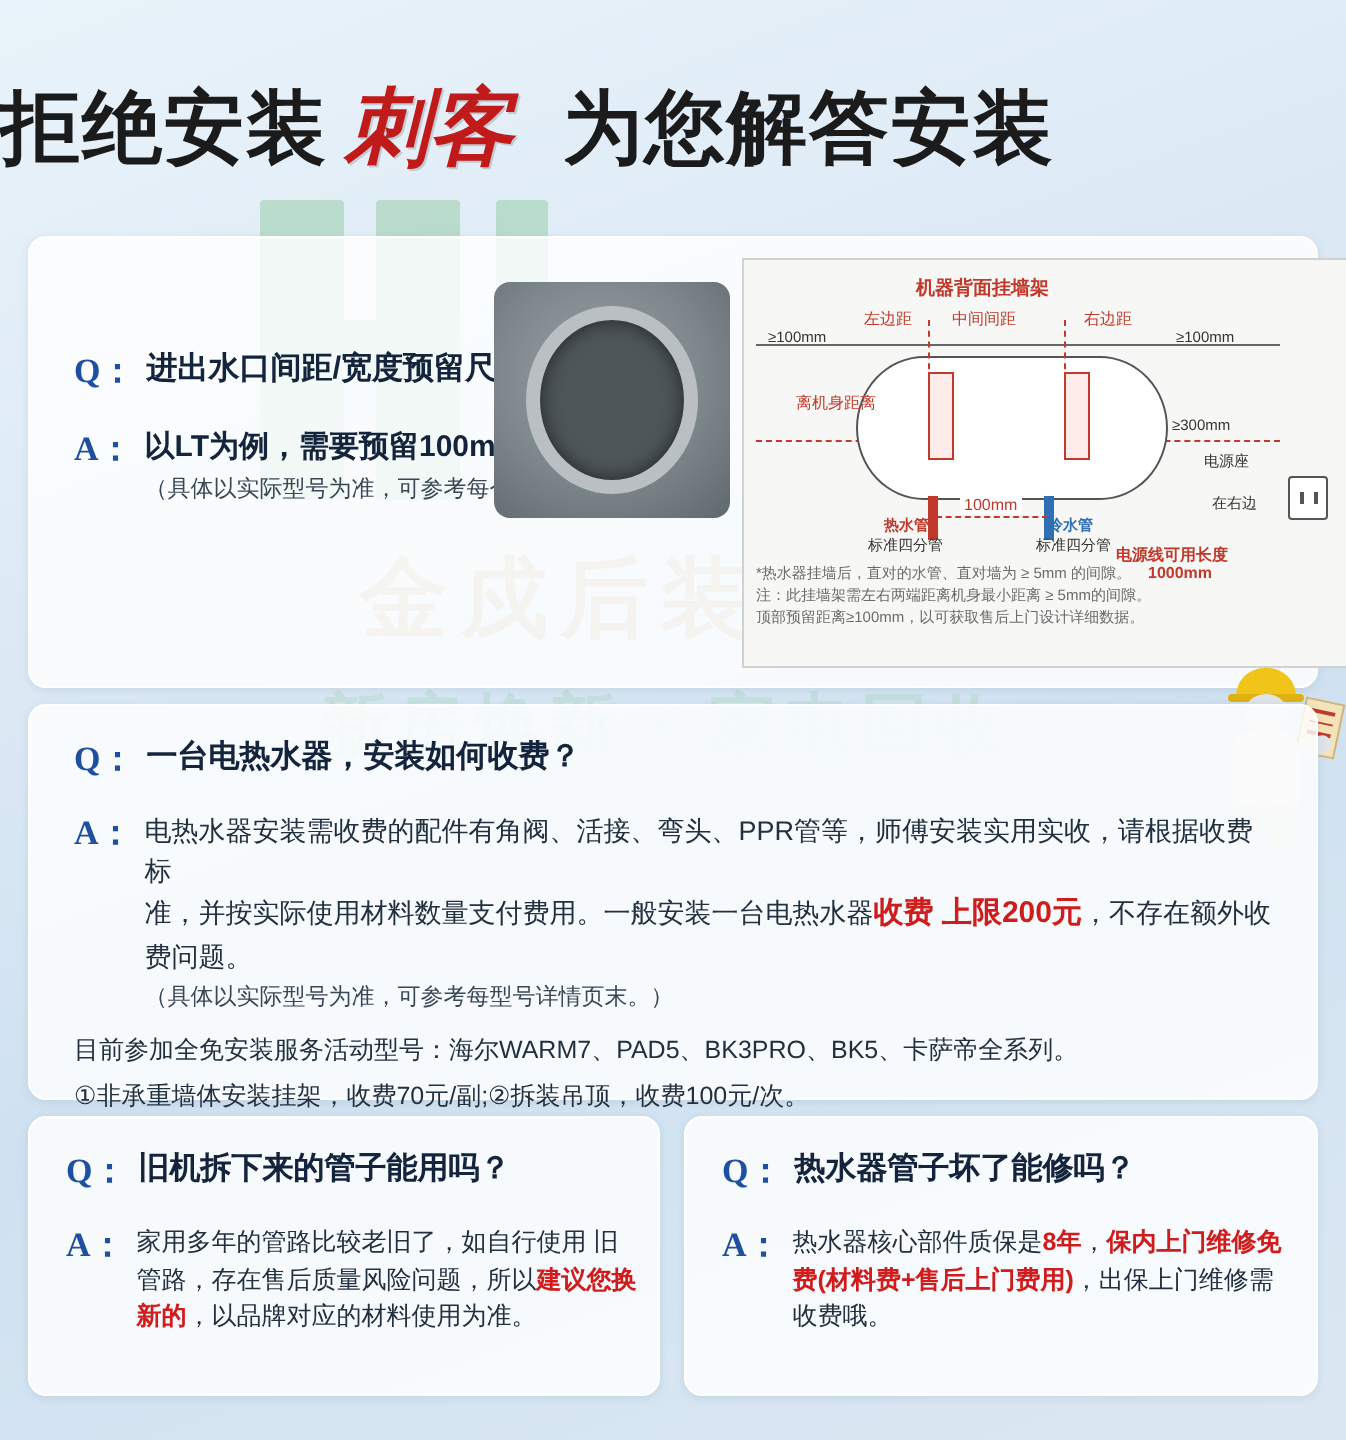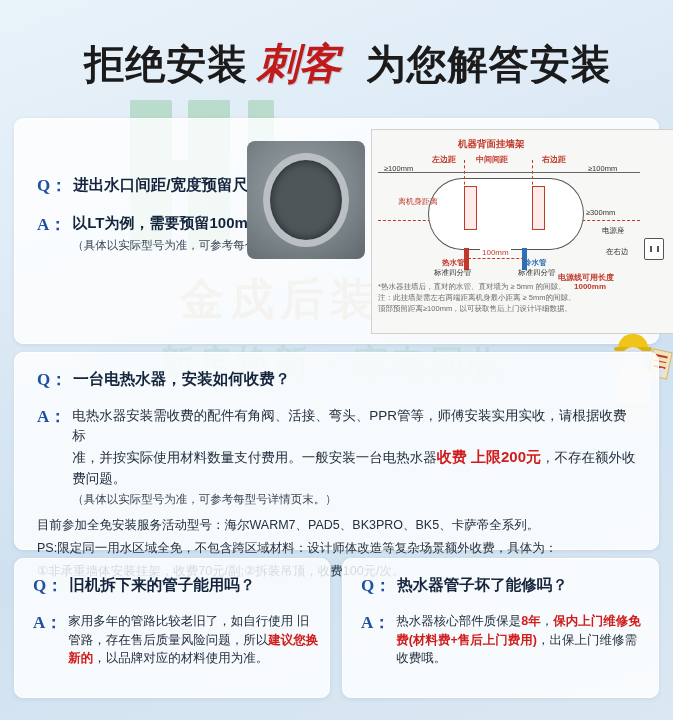--- a/index.html
+++ b/index.html
@@ -44,23 +44,22 @@
     font-weight: bold;
     color: #9ed4b2;
     letter-spacing: 4px;
     white-space: nowrap;
     text-align: center;
   }
   
   .headline {
     position: absolute;
     left: 0; top: 36px; width: 673px;
-    text-align: center;
+    text-align: left;
     white-space: nowrap;
-    padding-left: 23px;
   }
   .headline .h-blk {
     font-size: 40px; font-weight: bold; color: #1b1b1b;
     letter-spacing: 1px;
     vertical-align: middle;
   }
   .headline .h-red {
     font-size: 42px; font-weight: bold; color: #c01a1a;
     font-family: "DejaVu Serif", serif;
     font-style: italic;
@@ -130,21 +129,21 @@
     position: absolute; left: 356px; top: 10px;
     width: 308px; height: 205px;
     background: #f7f7f5;
     border: 1px solid #d2d2cc;
   }
   .dg-title {
     position: absolute; left: 86px; top: 8px;
     font-size: 9.5px; color: #c0392b; font-weight: bold;
   }
   .dg-sub {
-    position: absolute; font-size: 8px; color: #c0392b; font-weight: bold;
+    position: absolute; font-size: 8px; color: #c0392b; font-weight: normal;
   }
   .dg-lbl { position: absolute; font-size: 7.5px; color: #333; white-space: nowrap; }
   .dg-red { position: absolute; font-size: 8px; color: #c0392b; white-space: nowrap; }
   .tank {
     position: absolute; left: 56px; top: 48px; width: 156px; height: 72px;
     border: 1.5px solid #555; border-radius: 34px/36px;
     background: #fff;
   }
   .bracket {
     position: absolute; width: 13px; height: 44px;
@@ -319,21 +318,20 @@
         <span class="a-mark">A：</span>
         <span style="display:block;">
           <div class="a-text">电热水器安装需收费的配件有角阀、活接、弯头、PPR管等，师傅安装实用实收，请根据收费标</div>
           <div class="a-text">
             <span>准，并按实际使用材料数量支付费用。一般安装一台电热水器</span><span class="red-big">收费 上限200元</span><span>，不存在额外收费问题。</span>
           </div>
           <div class="note" style="margin-top:2px;">（具体以实际型号为准，可参考每型号详情页末。）</div>
         </span>
       </div>
       <div class="a-text" style="margin-top:8px; font-size:12.5px;">目前参加全免安装服务活动型号：海尔WARM7、PAD5、BK3PRO、BK5、卡萨帝全系列。</div>
-      <div class="a-text" style="margin-top:4px; font-size:12.5px;">PS:限定同一用水区域全免，不包含跨区域材料：设计师体改造等复杂场景额外收费，具体为：</div>
       <div class="a-text" style="margin-top:4px; font-size:12.5px;">①非承重墙体安装挂架，收费70元/副;②拆装吊顶，收费100元/次。</div>
     </div>
   </div>
 
   <div class="card" id="card-q3">
     <div style="position:absolute; left:18px; top:16px; width:286px;">
       <div class="qa-q" style="margin-bottom:14px;">
         <span class="q-mark">Q：</span>
         <span class="q-text">旧机拆下来的管子能用吗？</span>
       </div>

